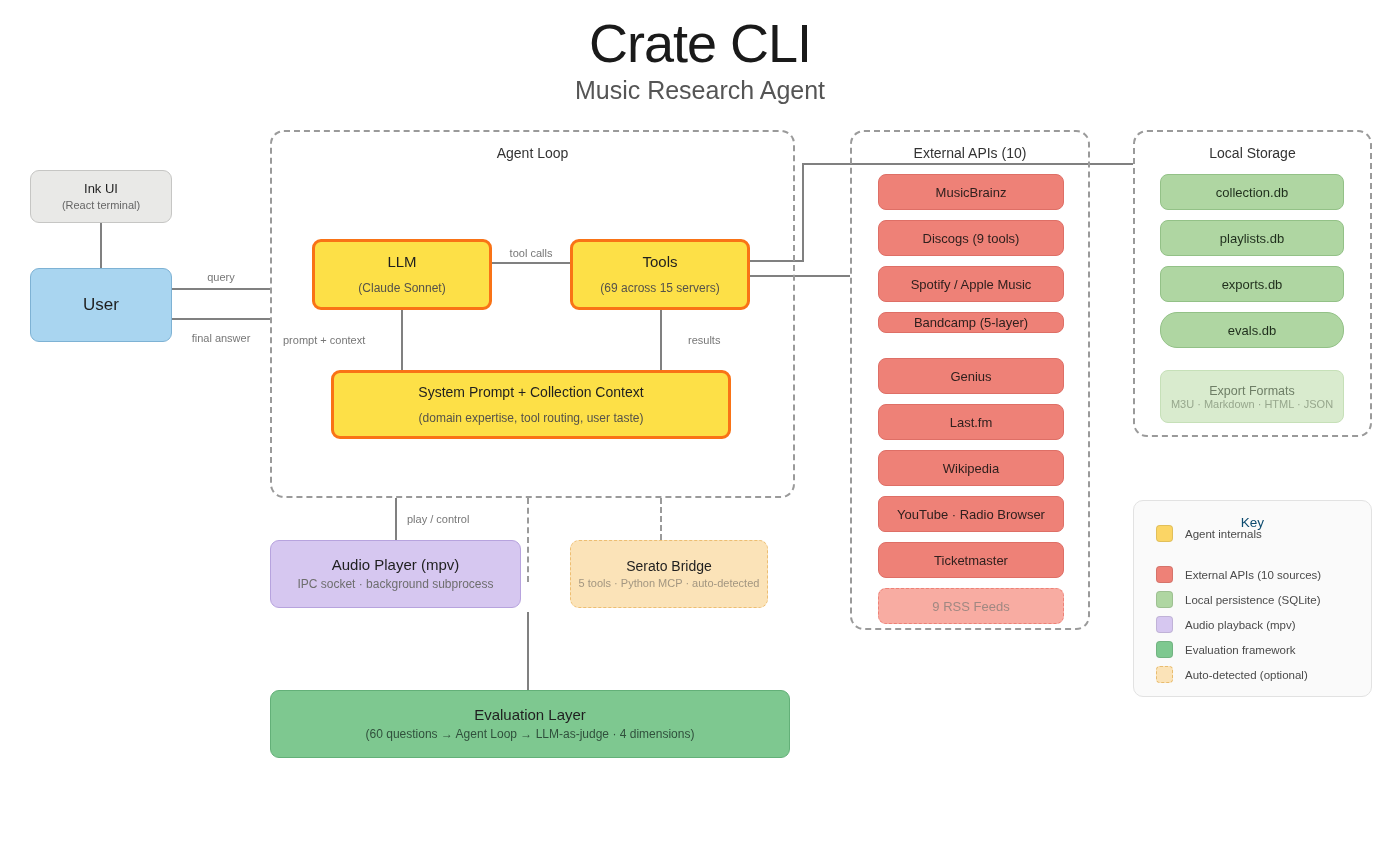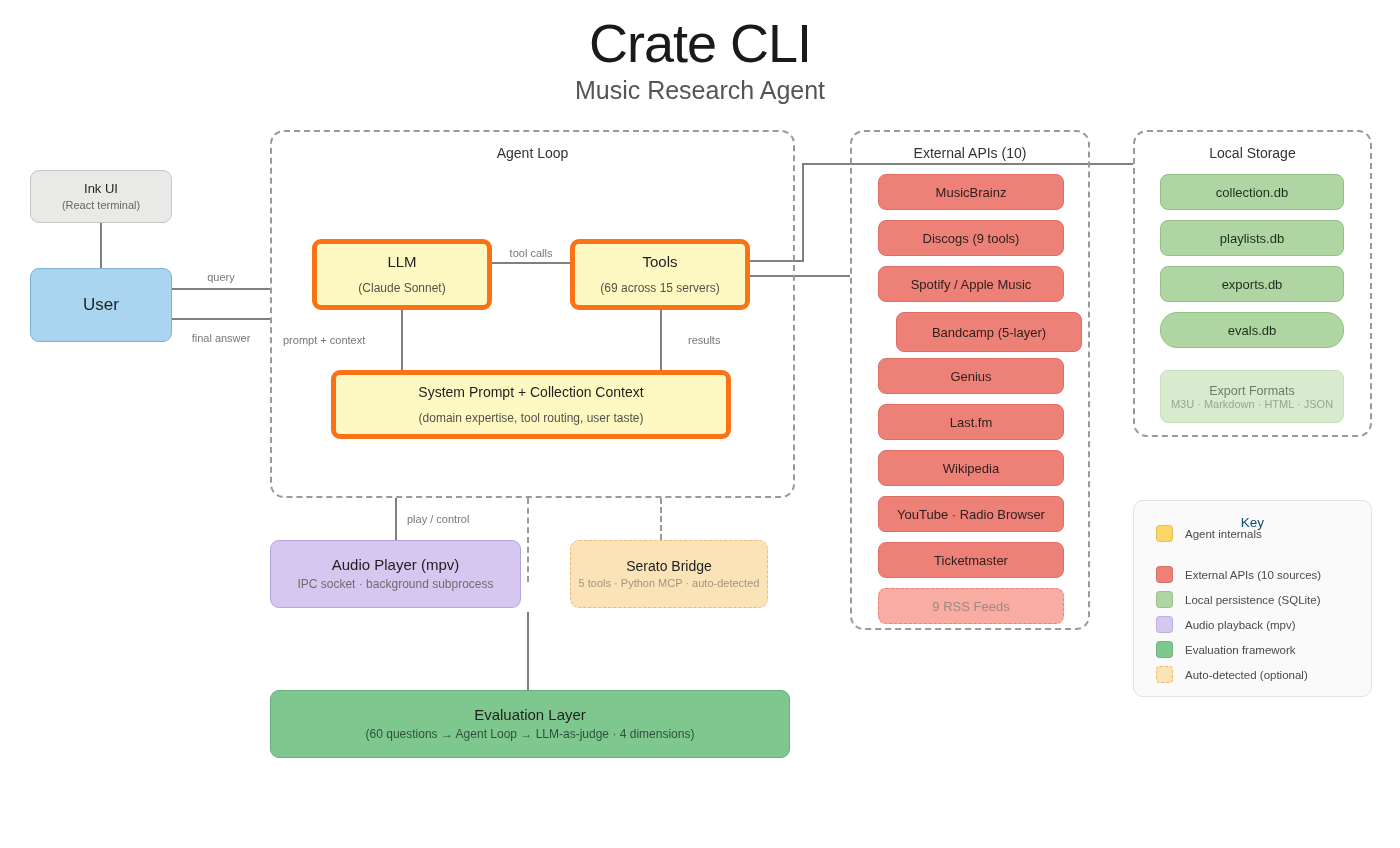--- a/index.html
+++ b/index.html
@@ -14,21 +14,21 @@
   .node { position: absolute; display: flex; flex-direction: column; justify-content: center;
     align-items: center; text-align: center; border-radius: 9px; }
   .node .t { font-size: 15px; color: #1f1f1f; line-height: 1.35; }
   .node .s { font-size: 12px; color: #55524a; line-height: 1.4; }
 
   .ink-ui   { background: #E9E9E7; border: 1px solid #C6C6C4; }
   .ink-ui .t { font-size: 13px; }
   .ink-ui .s { font-size: 11px; color: #666; }
   .user-box { background: #A9D5F0; border: 1px solid #7EB2D4; }
   .user-box .t { font-size: 17px; }
-  .yellow   { background: #fef9c3; border: 5px solid #f97316; gap: 8px; }
+  .yellow   { background: #fde047; border: 3px solid #f97316; gap: 8px; }
   .purple   { background: #D6C7F0; border: 1px solid #B7A3DE; }
   .purple .s { color: #6E6E6E; }
   .serato   { background: #FBE3B8; border: 1.5px dashed #EDBE72; margin-left: 8px; }
   .serato .t { font-size: 14px; }
   .serato .s { font-size: 11px; color: #A29681; }
   .green-eval { background: #7EC890; border: 1px solid #63B078; }
   .green-eval .s { color: #30503C; }
 
   .container-dashed { position: absolute; border: 2px dashed #9A9A9A; border-radius: 14px; background: transparent; }
   .container-title { position: absolute; width: 100%; top: 13px; text-align: center; font-size: 14px; color: #333; }
@@ -113,21 +113,21 @@
     <div class="t" style="font-size:14px;">System Prompt + Collection Context</div>
     <div class="s">(domain expertise, tool routing, user taste)</div>
   </div>
 
   <div class="container-dashed" style="left:850px; top:130px; width:240px; height:500px;">
     <div class="container-title">External APIs (10)</div>
   </div>
   <div class="pill red-pill" style="left:878px; top:174px; width:186px; height:36px;">MusicBrainz</div>
   <div class="pill red-pill" style="left:878px; top:220px; width:186px; height:36px;">Discogs (9 tools)</div>
   <div class="pill red-pill" style="left:878px; top:266px; width:186px; height:36px;">Spotify / Apple Music</div>
-  <div class="pill red-pill" style="left:896px; top:312px; width:186px; height:40px;">Bandcamp (5-layer)</div>
+  <div class="pill red-pill" style="left:878px; top:312px; width:186px; height:21px;">Bandcamp (5-layer)</div>
   <div class="pill red-pill" style="left:878px; top:358px; width:186px; height:36px;">Genius</div>
   <div class="pill red-pill" style="left:878px; top:404px; width:186px; height:36px;">Last.fm</div>
   <div class="pill red-pill" style="left:878px; top:450px; width:186px; height:36px;">Wikipedia</div>
   <div class="pill red-pill" style="left:878px; top:496px; width:186px; height:36px;border-radius:7px;">YouTube · Radio Browser</div>
   <div class="pill red-pill" style="left:878px; top:542px; width:186px; height:36px;">Ticketmaster</div>
   <div class="pill rss-pill" style="left:878px; top:588px; width:186px; height:36px;">9 RSS Feeds</div>
 
   <div class="container-dashed" style="left:1133px; top:130px; width:239px; height:307px;">
     <div class="container-title">Local Storage</div>
   </div>

